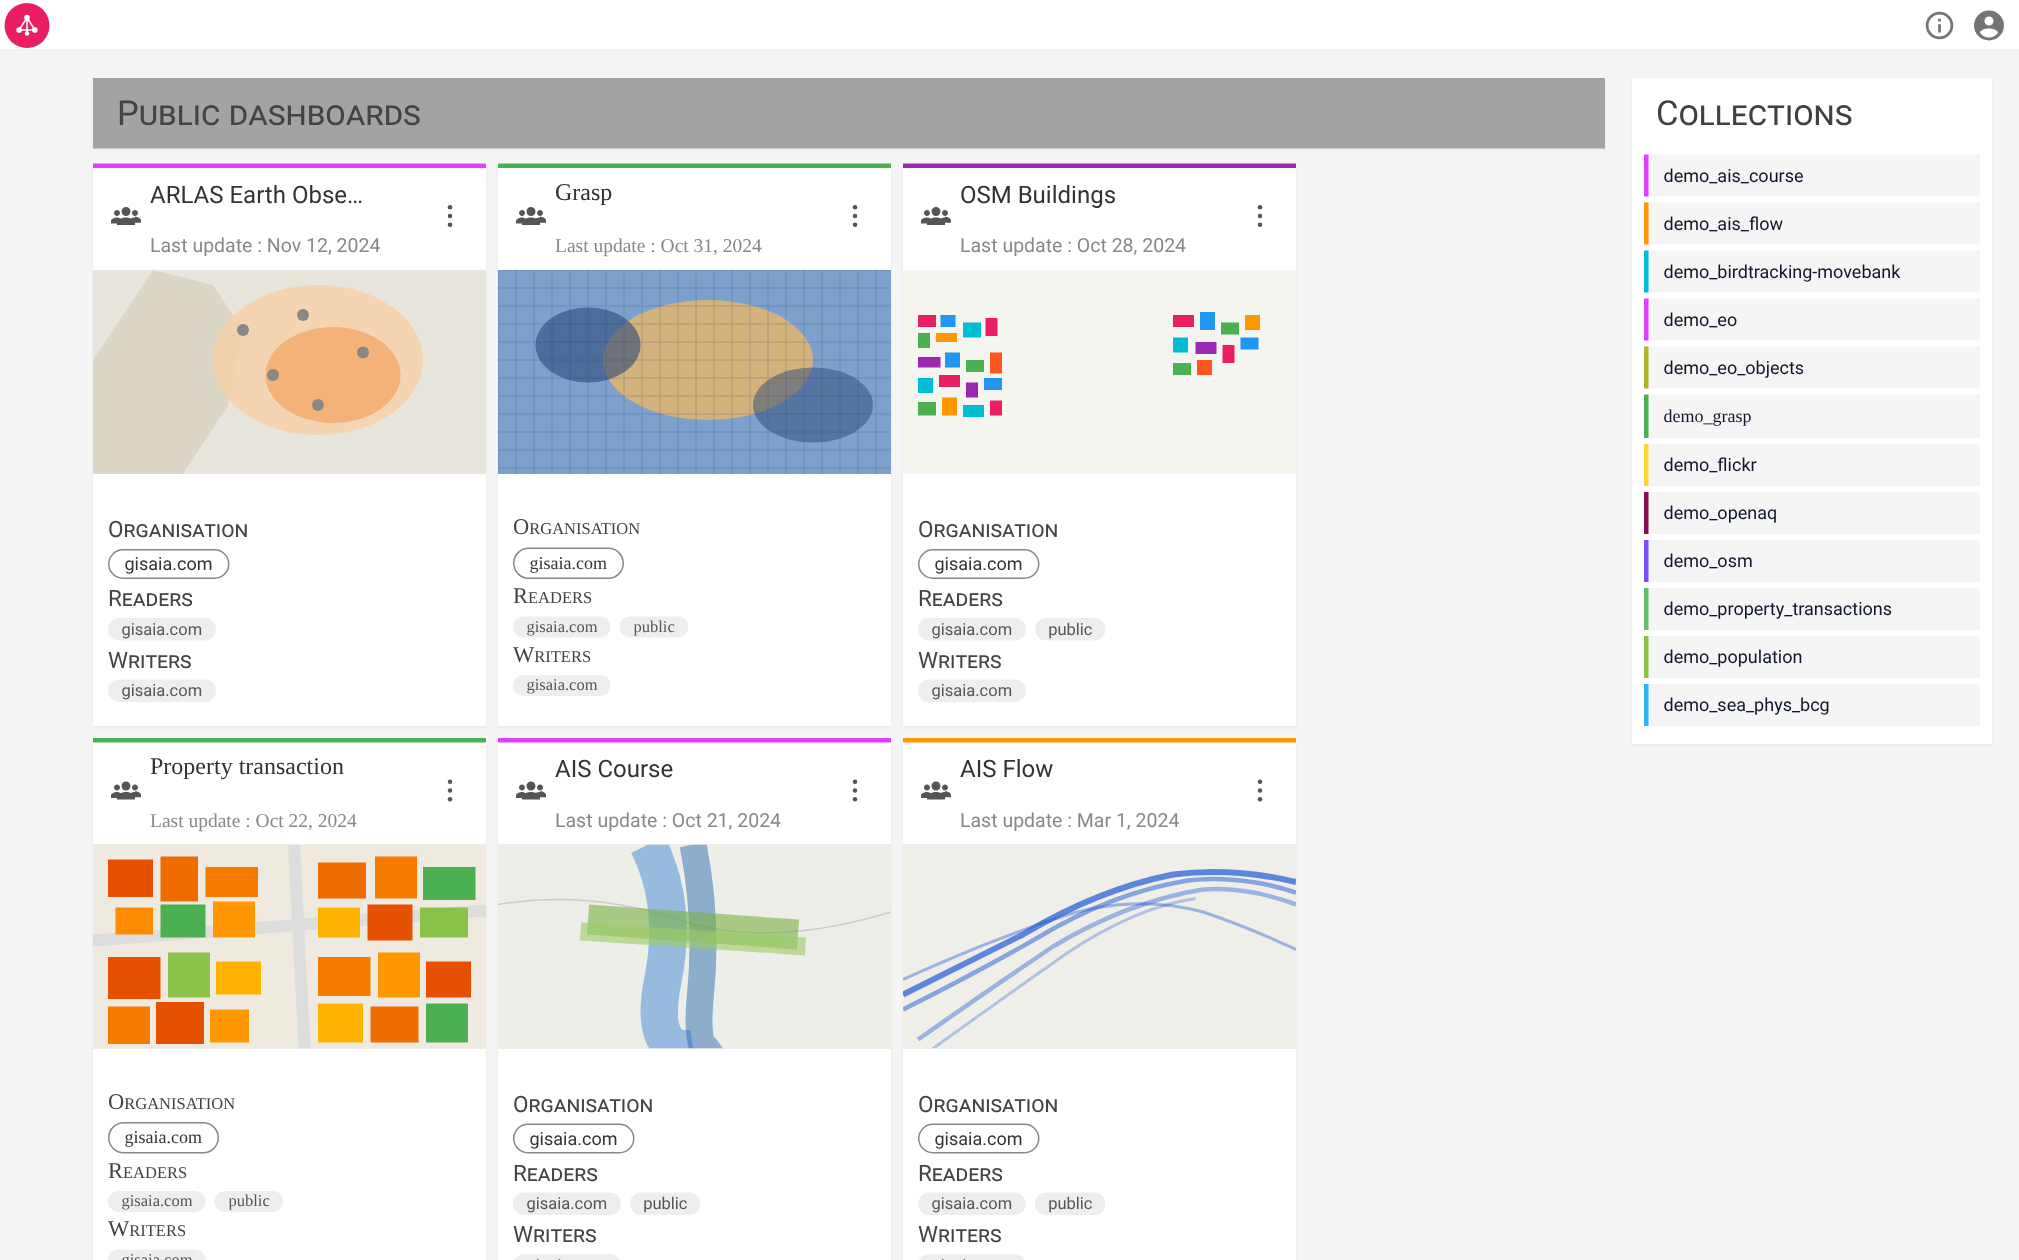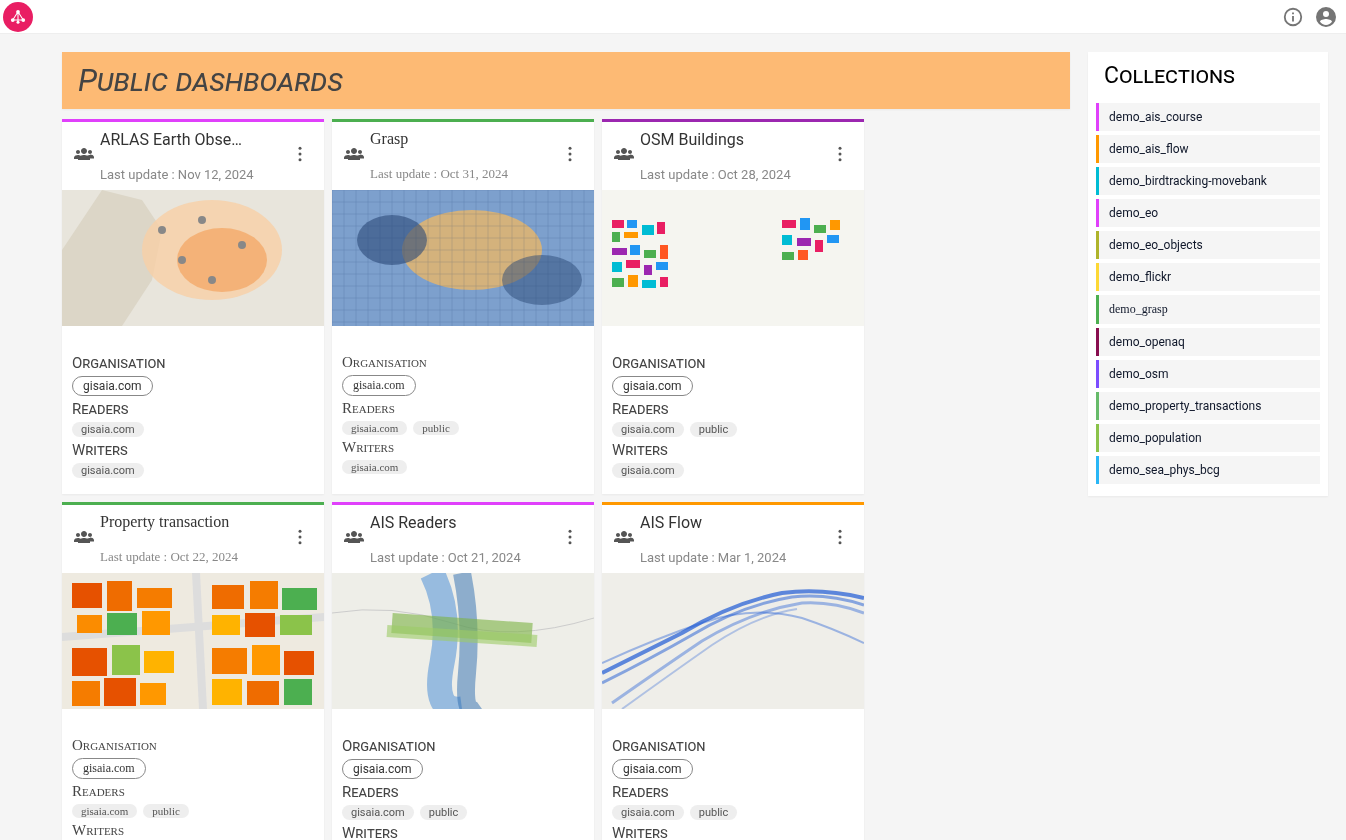--- a/index.html
+++ b/index.html
@@ -38,27 +38,26 @@
   .page::-webkit-scrollbar { width:14px; }
   .page::-webkit-scrollbar-thumb { background:#c1c1c1; border-radius:0; }
   .page::-webkit-scrollbar-track { background:#f1f1f1; }
   .main {
     flex: 1;
     padding: 18px;
     min-width: 0;
   }
   .section-title {
     font-variant: small-caps;
-    font-size: 31px;
+    font-size: 23px;
     color: #444;
-    background: #fdba74;
+    background: #a3a3a3;
     padding: 10px 16px;
     margin-bottom: 10px;
     box-shadow: 0 1px 2px rgba(0,0,0,0.05);
-    font-style: italic;
   }
   .grid {
     display: grid;
     grid-template-columns: repeat(3, 262px);
     gap: 8px;
   }
   .card {
     background: #fff;
     border-top: 3px solid;
     display: flex;
@@ -125,21 +124,21 @@
     padding: 18px 18px 18px 0;
     flex-shrink: 0;
   }
   .sidebar-inner {
     background: #fff;
     box-shadow: 0 1px 2px rgba(0,0,0,0.05);
   }
   .sidebar-title {
     font-variant: small-caps;
     font-size: 23px;
-    color: #000000;
+    color: #404040;
     padding: 10px 16px;
   }
   .collection-list { padding: 4px 8px 8px; }
   .coll-item {
     background: #f5f5f5;
     border-left: 3px solid;
     padding: 7px 10px;
     margin-bottom: 4px;
     font-size: 12px;
     color: #0f172a;
@@ -463,21 +462,21 @@
     </div>
   </div>
         <div class="card c-magenta">
     <div class="card-header">
       <span class="groups-icon">
         <svg width="24" height="24" viewBox="0 0 24 24" fill="currentColor">
                 <use href="#groups-glyph"></use>
               </svg>
       </span>
       <div class="card-titlewrap">
-        <div class="card-title">AIS Readers</div>
+        <div class="card-title">AIS Course</div>
         <div class="card-subtitle">Last update : Oct 21, 2024</div>
       </div>
       <span class="more-btn">
         <svg width="20" height="20" viewBox="0 0 24 24" fill="currentColor">
                 <use href="#more-glyph"></use>
               </svg>
       </span>
     </div>
     <div class="thumb">
       <svg viewBox="0 0 262 136" preserveAspectRatio="xMidYMid slice">
@@ -542,22 +541,22 @@
   </div>
   <div class="sidebar">
     <div class="sidebar-inner">
       <div class="sidebar-title">Collections</div>
       <div class="collection-list" id="coll-list">
           <div class="coll-item c-magenta">demo_ais_course</div>
           <div class="coll-item c-orange">demo_ais_flow</div>
           <div class="coll-item c-cyan">demo_birdtracking-movebank</div>
           <div class="coll-item c-magenta">demo_eo</div>
           <div class="coll-item c-olive">demo_eo_objects</div>
+          <div class="coll-item c-green">demo_grasp</div>
           <div class="coll-item c-yellow">demo_flickr</div>
-          <div class="coll-item c-green">demo_grasp</div>
           <div class="coll-item c-darkred">demo_openaq</div>
           <div class="coll-item c-violet">demo_osm</div>
           <div class="coll-item c-lgreen">demo_property_transactions</div>
           <div class="coll-item c-lime">demo_population</div>
           <div class="coll-item c-lblue">demo_sea_phys_bcg</div>
         </div>
     </div>
   </div>
 </div>
 

